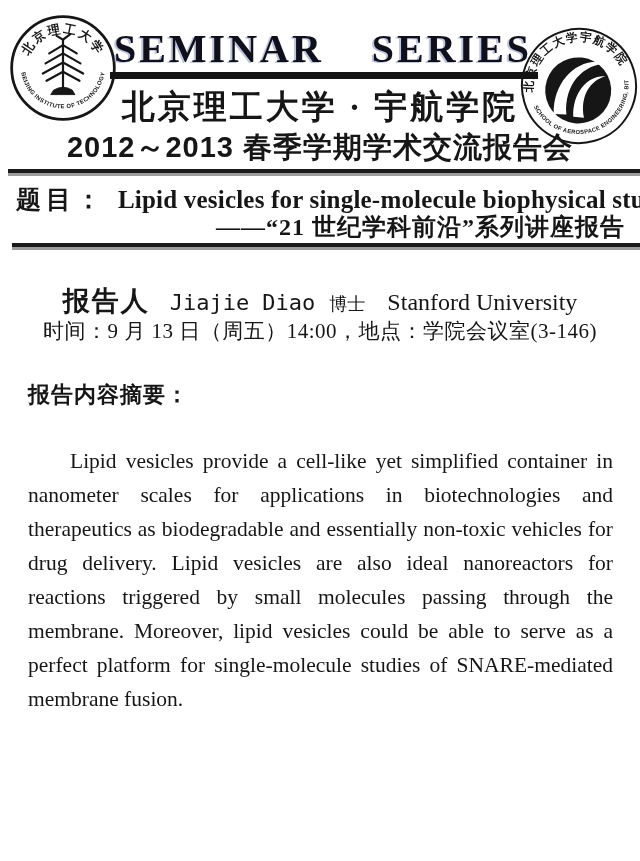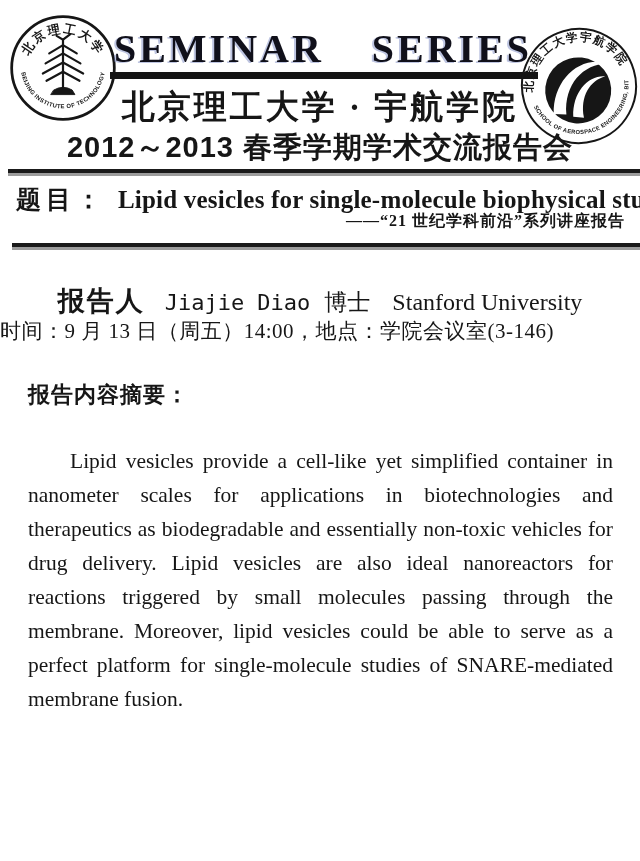--- a/index.html
+++ b/index.html
@@ -44,33 +44,33 @@
     position:absolute; left:16px; top:183px; width:612px;
     display:flex; align-items:baseline; white-space:nowrap;
   }
   .title-label { font-size:25px; font-weight:700; letter-spacing:5px; }
   .title-en {
     margin-left:12px; font-family:"Liberation Serif", serif;
     font-weight:700; font-size:25px; letter-spacing:0.2px;
   }
   .title-line2 {
     position:absolute; right:15px; top:211px; text-align:right;
-    font-size:16px; font-weight:700; letter-spacing:1px; white-space:nowrap;
+    font-size:24px; font-weight:700; letter-spacing:1px; white-space:nowrap;
   }
   
   .speaker-line {
     position:absolute; left:0; top:283px; width:640px; text-align:center;
     white-space:nowrap;
   }
   .speaker-label { font-size:27px; font-weight:700; letter-spacing:2px;margin-top:14px; }
   .speaker-name  { margin-left:16px; font-family:"DejaVu Sans Mono", monospace; font-size:22px; }
-  .speaker-degree{ margin-left:10px; font-size:23px; }
+  .speaker-degree{ margin-left:10px; font-size:18px; }
   .speaker-affil { margin-left:18px; font-family:"Liberation Serif", serif; font-size:24px; }
   .time-line {
-    position:absolute; left:0; top:317px; width:640px; text-align:left;
+    position:absolute; left:0; top:317px; width:640px; text-align:center;
     font-size:21px; letter-spacing:0.5px; white-space:nowrap;
   }
   
   .abstract-heading {
     position:absolute; left:28px; top:380px;
     font-family:"Liberation Sans", sans-serif; font-weight:600;
     font-size:22px; letter-spacing:1px;
   }
   .abstract-body {
     position:absolute; left:28px; top:444px; width:585px;

